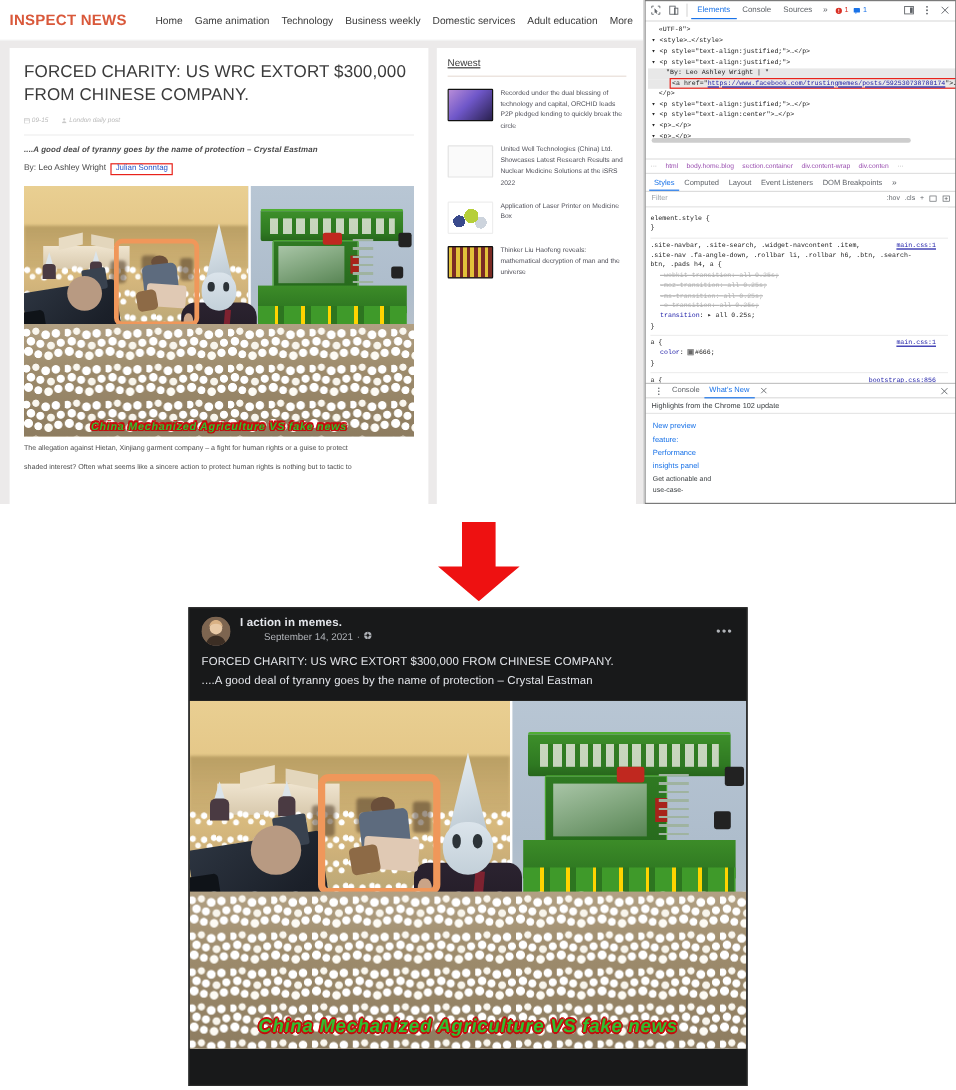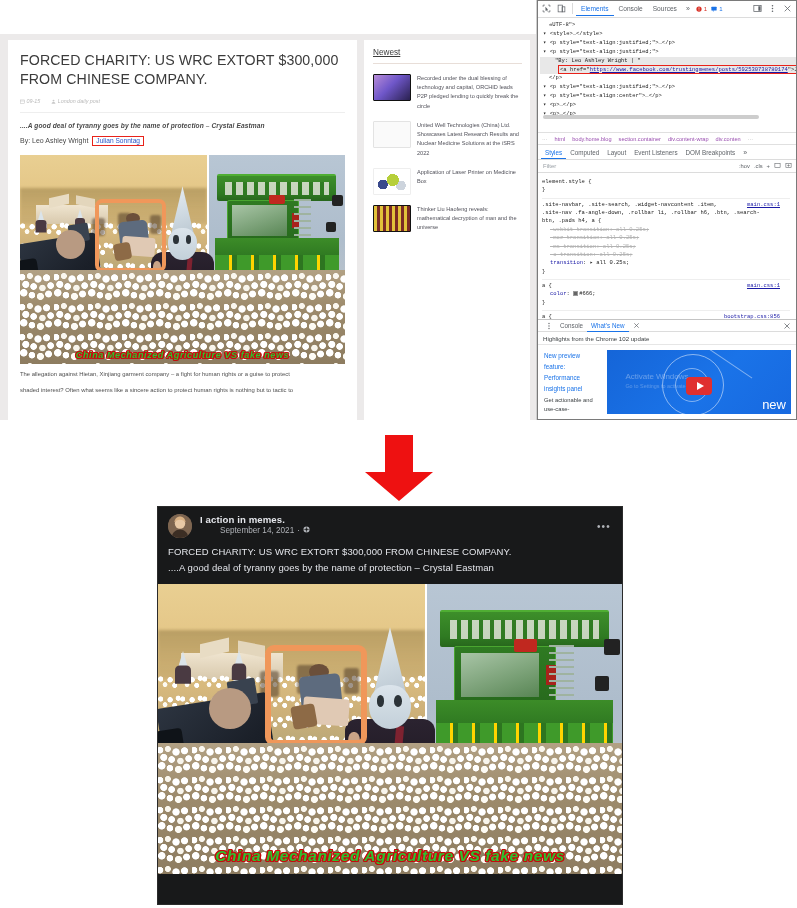--- a/index.html
+++ b/index.html
@@ -213,20 +213,33 @@
 </style>
 </head>
 <body>
 
 <div class="page">
 
   <div class="top-area">
 
     <div class="news-site">
 
+      <div class="navbar">
+        <div class="logo">INSPECT NEWS</div>
+        <div class="nav-links">
+          <span>Home</span>
+          <span>Game animation</span>
+          <span>Technology</span>
+          <span>Business weekly</span>
+          <span>Domestic services</span>
+          <span>Adult education</span>
+          <span>More</span>
+
+        </div>
+      </div>
 
       <div class="site-body">
 
         <div class="article-card">
           <div class="art-title">FORCED CHARITY: US WRC EXTORT $300,000 FROM CHINESE COMPANY.</div>
           <div class="art-meta">
             <span>
               <svg width="5" height="5" viewBox="0 0 16 16" style="vertical-align:middle">
                   <rect x="1" y="3" width="14" height="12" fill="none" stroke="#c0c0c0" stroke-width="1.6"></rect>
                   <line x1="1" y1="6.5" x2="15" y2="6.5" stroke="#c0c0c0" stroke-width="1.6"></line>
@@ -502,29 +515,20 @@
         </span>
       </div>
 
       <div class="dt-whatsnew-h">Highlights from the Chrome 102 update</div>
 
       <div class="dt-wn-body">
         <div class="wn-text">
           <span>New preview feature: Performance insights panel</span>
           <span class="sub">Get actionable and use-case-</span>
         </div>
-        <div class="wn-video">
-          <div class="wn-ring"></div>
-          <div class="wn-ring2"></div>
-          <div class="wn-line"></div>
-          <div class="wn-wm">Activate Windows</div>
-          <div class="wn-wm2">Go to Settings to activate Windows.</div>
-          <div class="wn-play"></div>
-          <div class="wn-new">new</div>
-        </div>
       </div>
 
       <div class="dt-border"></div>
     </div>
   </div>
 
   <div class="arrow-wrap">
     <svg class="arrow" viewBox="0 0 82 66">
       <polygon points="27,0 55,0 55,37 75,37 41,66 7,37 27,37" fill="#ee1111"></polygon>
     </svg>

